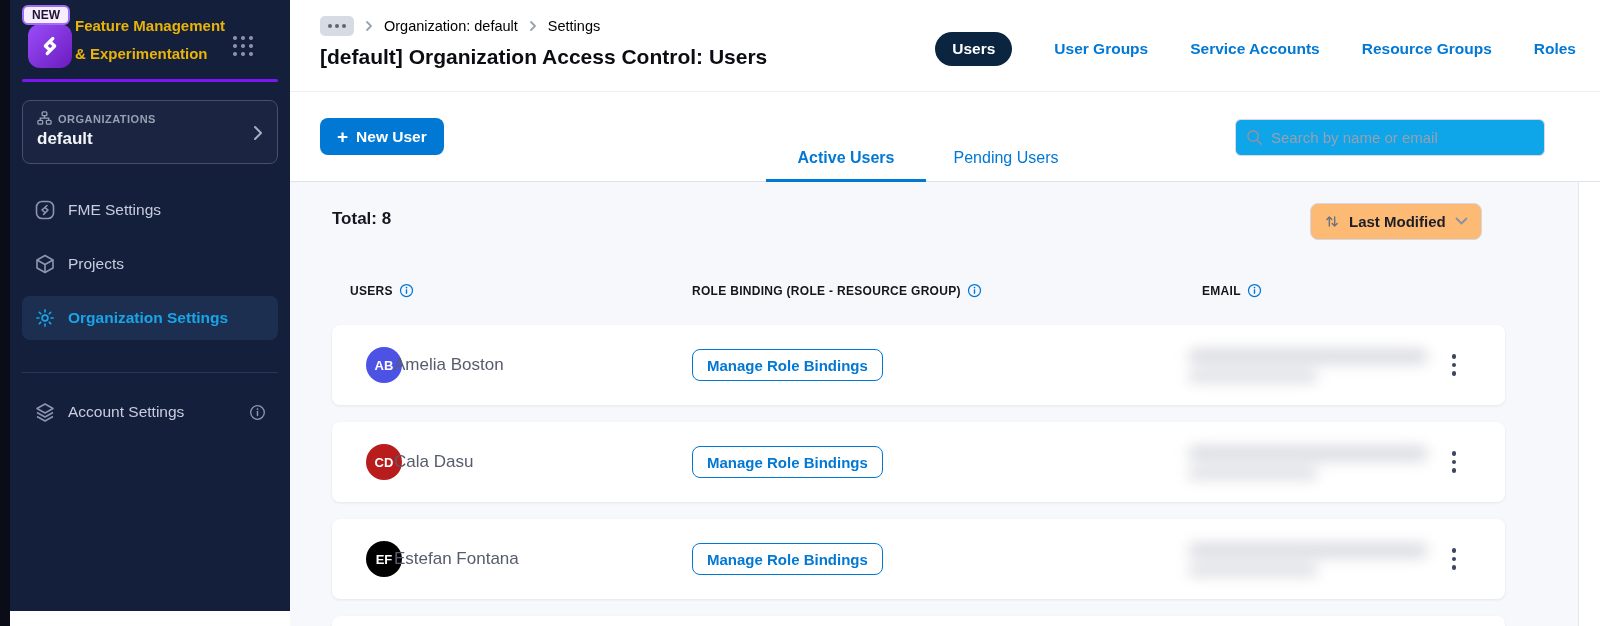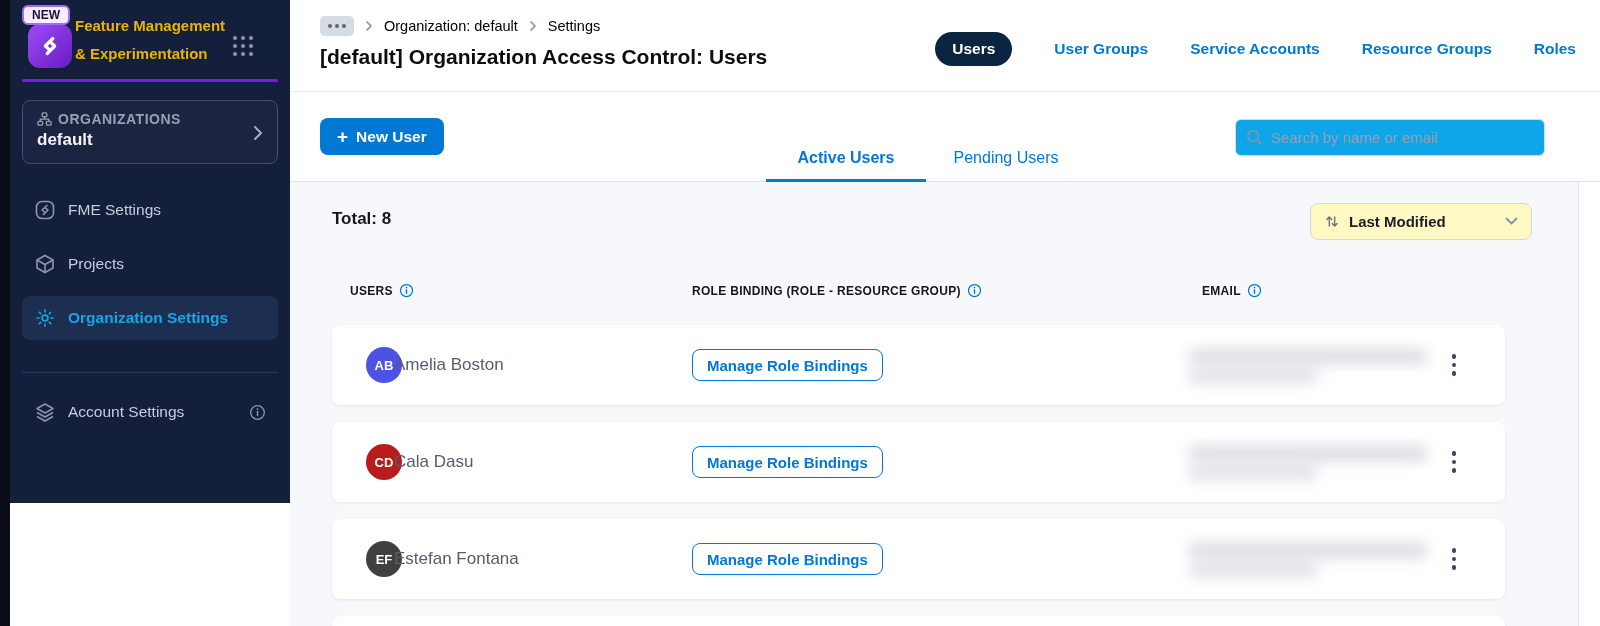--- a/index.html
+++ b/index.html
@@ -3,37 +3,37 @@
 <meta charset="utf-8">
 <style>
   * { box-sizing: border-box; margin: 0; padding: 0; }
   html,body { width:1600px; height:626px; overflow:hidden; }
   body { font-family: "Liberation Sans", sans-serif; background:#fff; position:relative; }
 
   
   .edge-strip { position:absolute; left:0; top:0; width:10px; height:626px; background:#0a0d18; }
 
   
-  .sidebar { position:absolute; left:10px; top:0; width:280px; height:503px; background:#14203b; }
+  .sidebar { position:absolute; left:10px; top:0; width:280px; height:611px; background:#14203b; }
   .side-head { position:relative; height:82px; }
   .new-badge { position:absolute; left:12px; top:5px; background:#f6edff; border:2px solid #a06df5;
     border-radius:6px; padding:1px 8px; font-size:12px; font-weight:bold; color:#1d1330; z-index:2; }
   .logo-box { position:absolute; left:18px; top:24px; width:44px; height:44px; border-radius:12px;
     background:linear-gradient(135deg,#9b4dfa,#6a1bbf); display:flex; align-items:center; justify-content:center; }
   .product-title { position:absolute; left:65px; top:12px; width:165px; color:#eab308; font-size:15px;
     font-weight:bold; line-height:28px; }
   .grid-icon { position:absolute; left:223px; top:36px; width:22px; height:22px; display:grid;
     grid-template-columns:repeat(3,6px); grid-template-rows:repeat(3,6px); gap:2px; cursor:pointer; }
   .grid-icon i { width:4px; height:4px; border-radius:50%; background:#8e96ad; }
   .purple-line { position:absolute; left:12px; top:79px; width:256px; height:3px; background:#7b18f2; border-radius:2px; }
 
   .org-box { position:absolute; left:12px; top:100px; width:256px; height:64px; background:#1b2440;
     border:1px solid #454f6e; border-radius:8px; padding:10px 14px; cursor:pointer; }
   .org-label-row { display:flex; align-items:center; gap:6px; }
-  .org-label { font-size:14px; font-weight:bold; letter-spacing:.5px; color:#99a0b4; }
+  .org-label { font-size:11px; font-weight:bold; letter-spacing:.5px; color:#99a0b4; }
   .org-value { font-size:17px; font-weight:bold; color:#f2f4f8; margin-top:3px; }
   .org-chevron { position:absolute; right:14px; top:24px; }
 
   .nav { position:absolute; left:12px; top:188px; width:256px; }
   .nav-item { display:flex; align-items:center; gap:12px; height:44px; padding:0 12px; border-radius:8px;
     margin-bottom:10px; cursor:pointer; }
   .nav-item .label { font-size:15.5px; font-weight:500; color:#c7cddd; }
   .nav-item.active { background:#1d2f50; }
   .nav-item.active .label { color:#18a5e8; font-weight:bold; }
   .side-divider { position:absolute; left:12px; top:372px; width:256px; height:1px; background:#2b3657; }
@@ -67,21 +67,21 @@
   .sub-tab.active::after { content:""; position:absolute; left:0; bottom:-1px; width:160px; height:3px; background:#0278d5; }
   .search-wrap { position:absolute; left:945px; top:26px; width:310px; height:37px; border:1px solid #d8dae3;
     border-radius:6px; background:#0ea5e9; display:flex; align-items:center; padding:0 10px; gap:8px; }
   .search-wrap input { border:none; outline:none; flex:1; font-family:inherit; font-size:15px; color:#333; background:transparent; }
   .search-wrap input::placeholder { color:#98a0b0; }
 
   
   .content { position:absolute; left:0; top:182px; width:1288px; height:444px; background:#f7f8fc; overflow:hidden; }
   .right-gutter { position:absolute; left:1288px; top:182px; width:22px; height:444px; background:#fff; border-left:1px solid #e4e5ee; }
   .total { position:absolute; left:42px; top:27px; font-size:17px; font-weight:bold; color:#15161f; }
-  .sort-btn { position:absolute; left:1020px; top:21px; width:222px; height:37px; background:#fef9c3;
+  .sort-btn { position:absolute; left:1020px; top:21px; width:172px; height:37px; background:#fdba74;
     border:1px solid #d5d7e2; border-radius:8px; display:flex; align-items:center; gap:9px; padding:0 13px;
     cursor:pointer; font-family:inherit; }
   .sort-label { font-size:15px; font-weight:600; color:#1d1e28; flex:1; text-align:left; }
 
   .col-heads { position:absolute; left:0; top:101px; width:100%; height:16px; }
   .col-head { position:absolute; display:flex; align-items:center; gap:6px; font-size:12px; font-weight:bold;
     letter-spacing:.3px; color:#14151d; white-space:nowrap; }
   .col-users { left:60px; } .col-role { left:402px; } .col-email { left:912px; }
 
   .card { position:absolute; left:42px; width:1173px; height:80px; background:#fff; border-radius:8px;
@@ -304,21 +304,21 @@
           <i></i>
         </div>
       <button class="kebab">
           <i></i>
           <i></i>
           <i></i>
         </button>
     </div>
 
     <div class="card" style="top:337px">
-      <div class="avatar" style="background-color: #404040;">EF</div>
+      <div class="avatar" style="background-color: #000000;">EF</div>
       <div class="uname">Estefan Fontana</div>
       <button class="btn-manage">Manage Role Bindings</button>
       <div class="blur-email">
           <i></i>
           <i></i>
         </div>
       <button class="kebab">
           <i></i>
           <i></i>
           <i></i>

